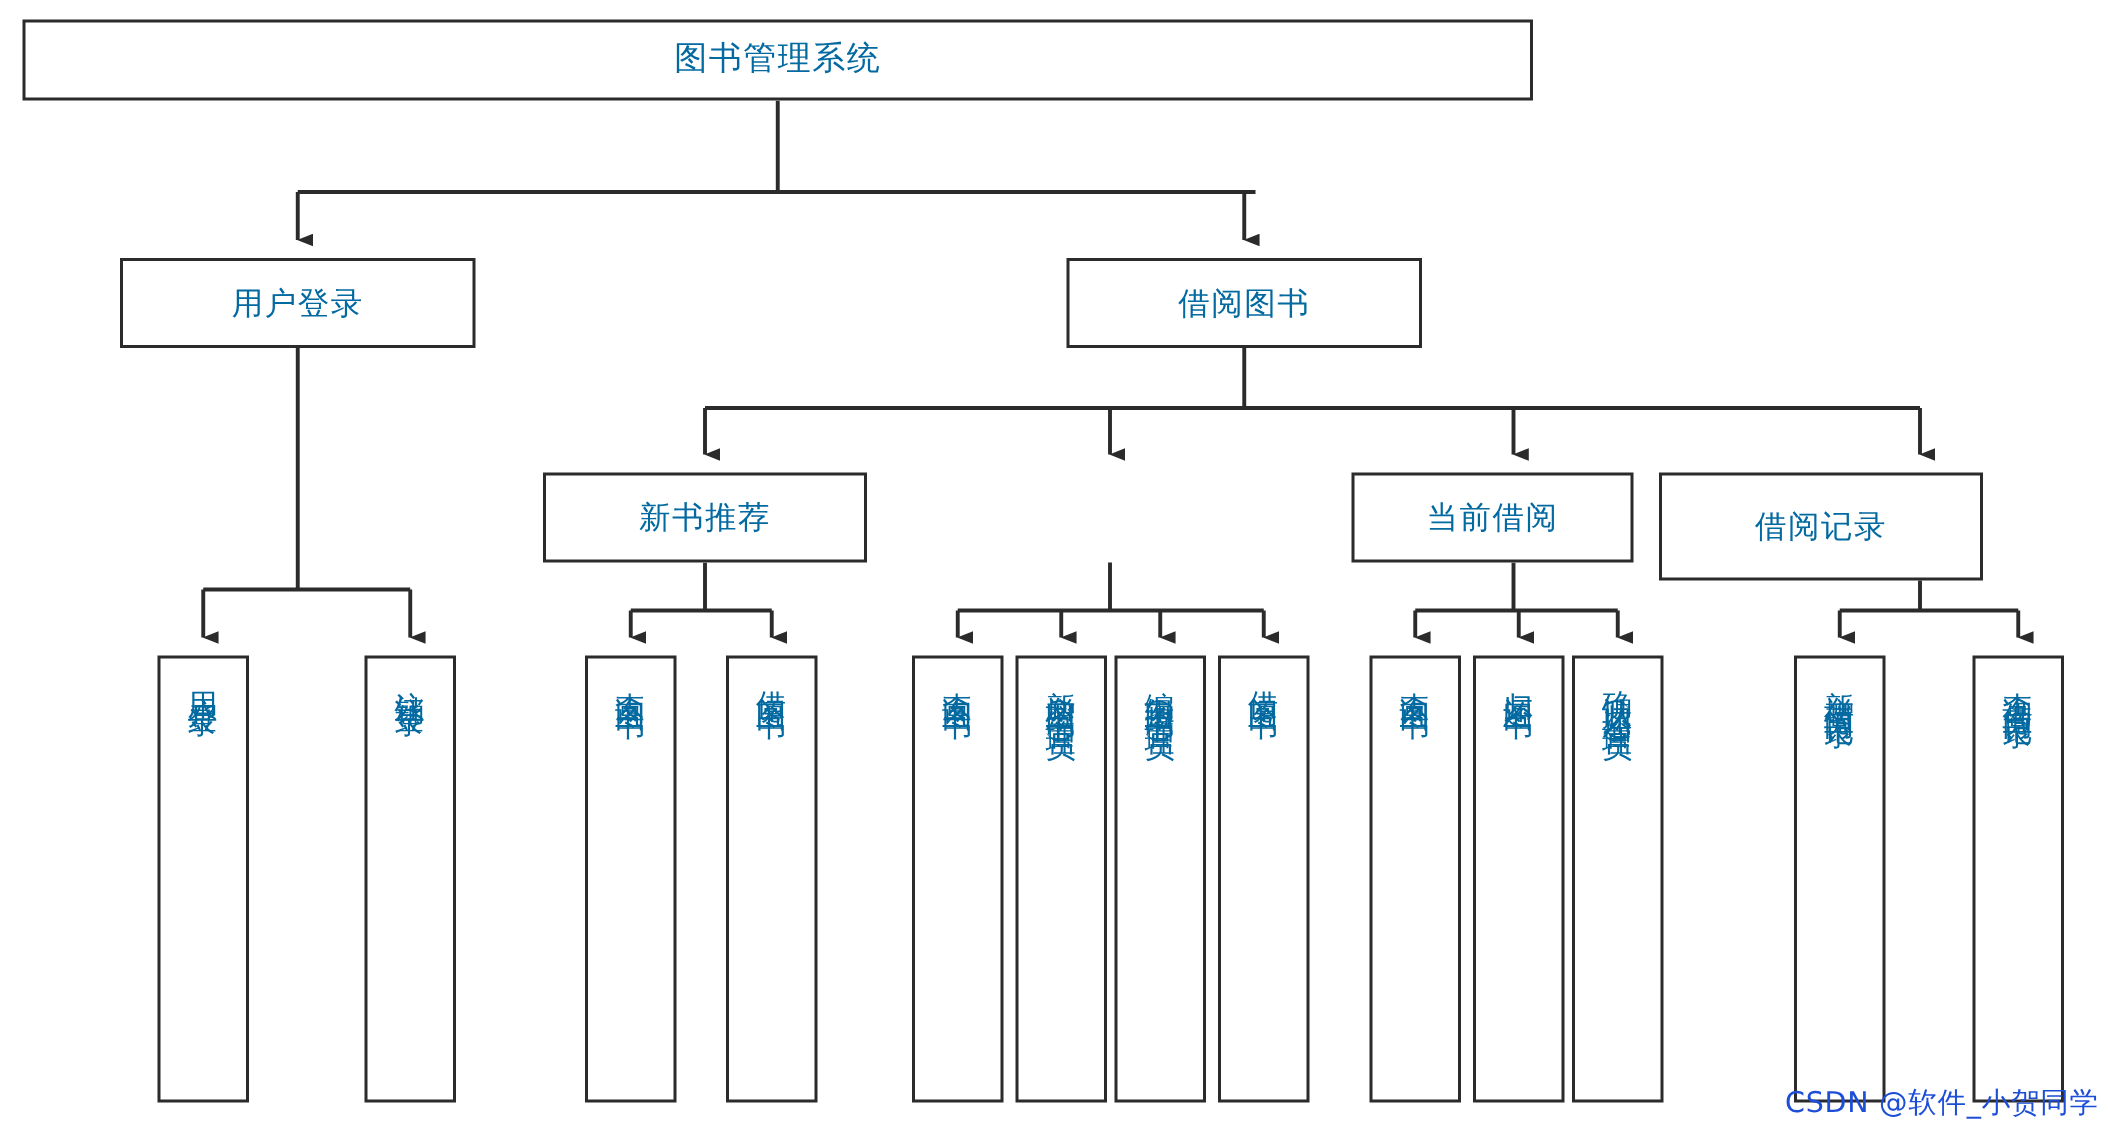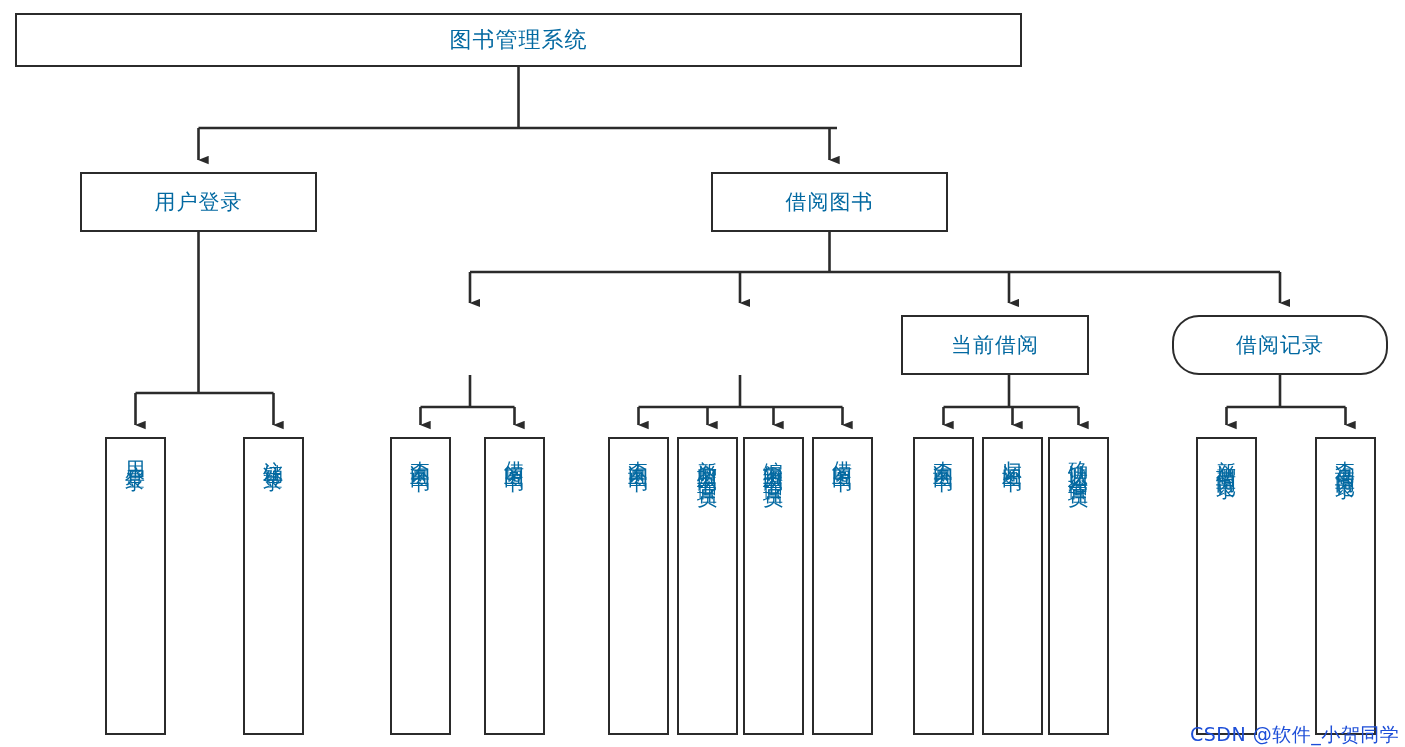--- a/index.html
+++ b/index.html
@@ -129,24 +129,27 @@
     <span class="label">图书管理系统</span>
   </div>
 
   <div class="node" style="left:80px; top:172px; width:237px; height:60px;">
     <span class="label">用户登录</span>
   </div>
   <div class="node" style="left:711px; top:172px; width:237px; height:60px;">
     <span class="label">借阅图书</span>
   </div>
 
+  <div class="node" style="left:362px; top:315px; width:216px; height:60px;">
+    <span class="label">新书推荐</span>
+  </div>
   <div class="node" style="left:901px; top:315px; width:188px; height:60px;">
     <span class="label">当前借阅</span>
   </div>
-  <div class="node" style="left:1172px; top:315px; width:216px; height:60px;border-radius:27px;">
+  <div class="node" style="left:1106px; top:315px; width:216px; height:72px;">
     <span class="label">借阅记录</span>
   </div>
 
   <div class="node leaf" style="left:105px; top:437px; width:61px; height:298px;">
     <span class="label">用户登录</span>
   </div>
   <div class="node leaf" style="left:243px; top:437px; width:61px; height:298px;">
     <span class="label">注销登录</span>
   </div>
 

